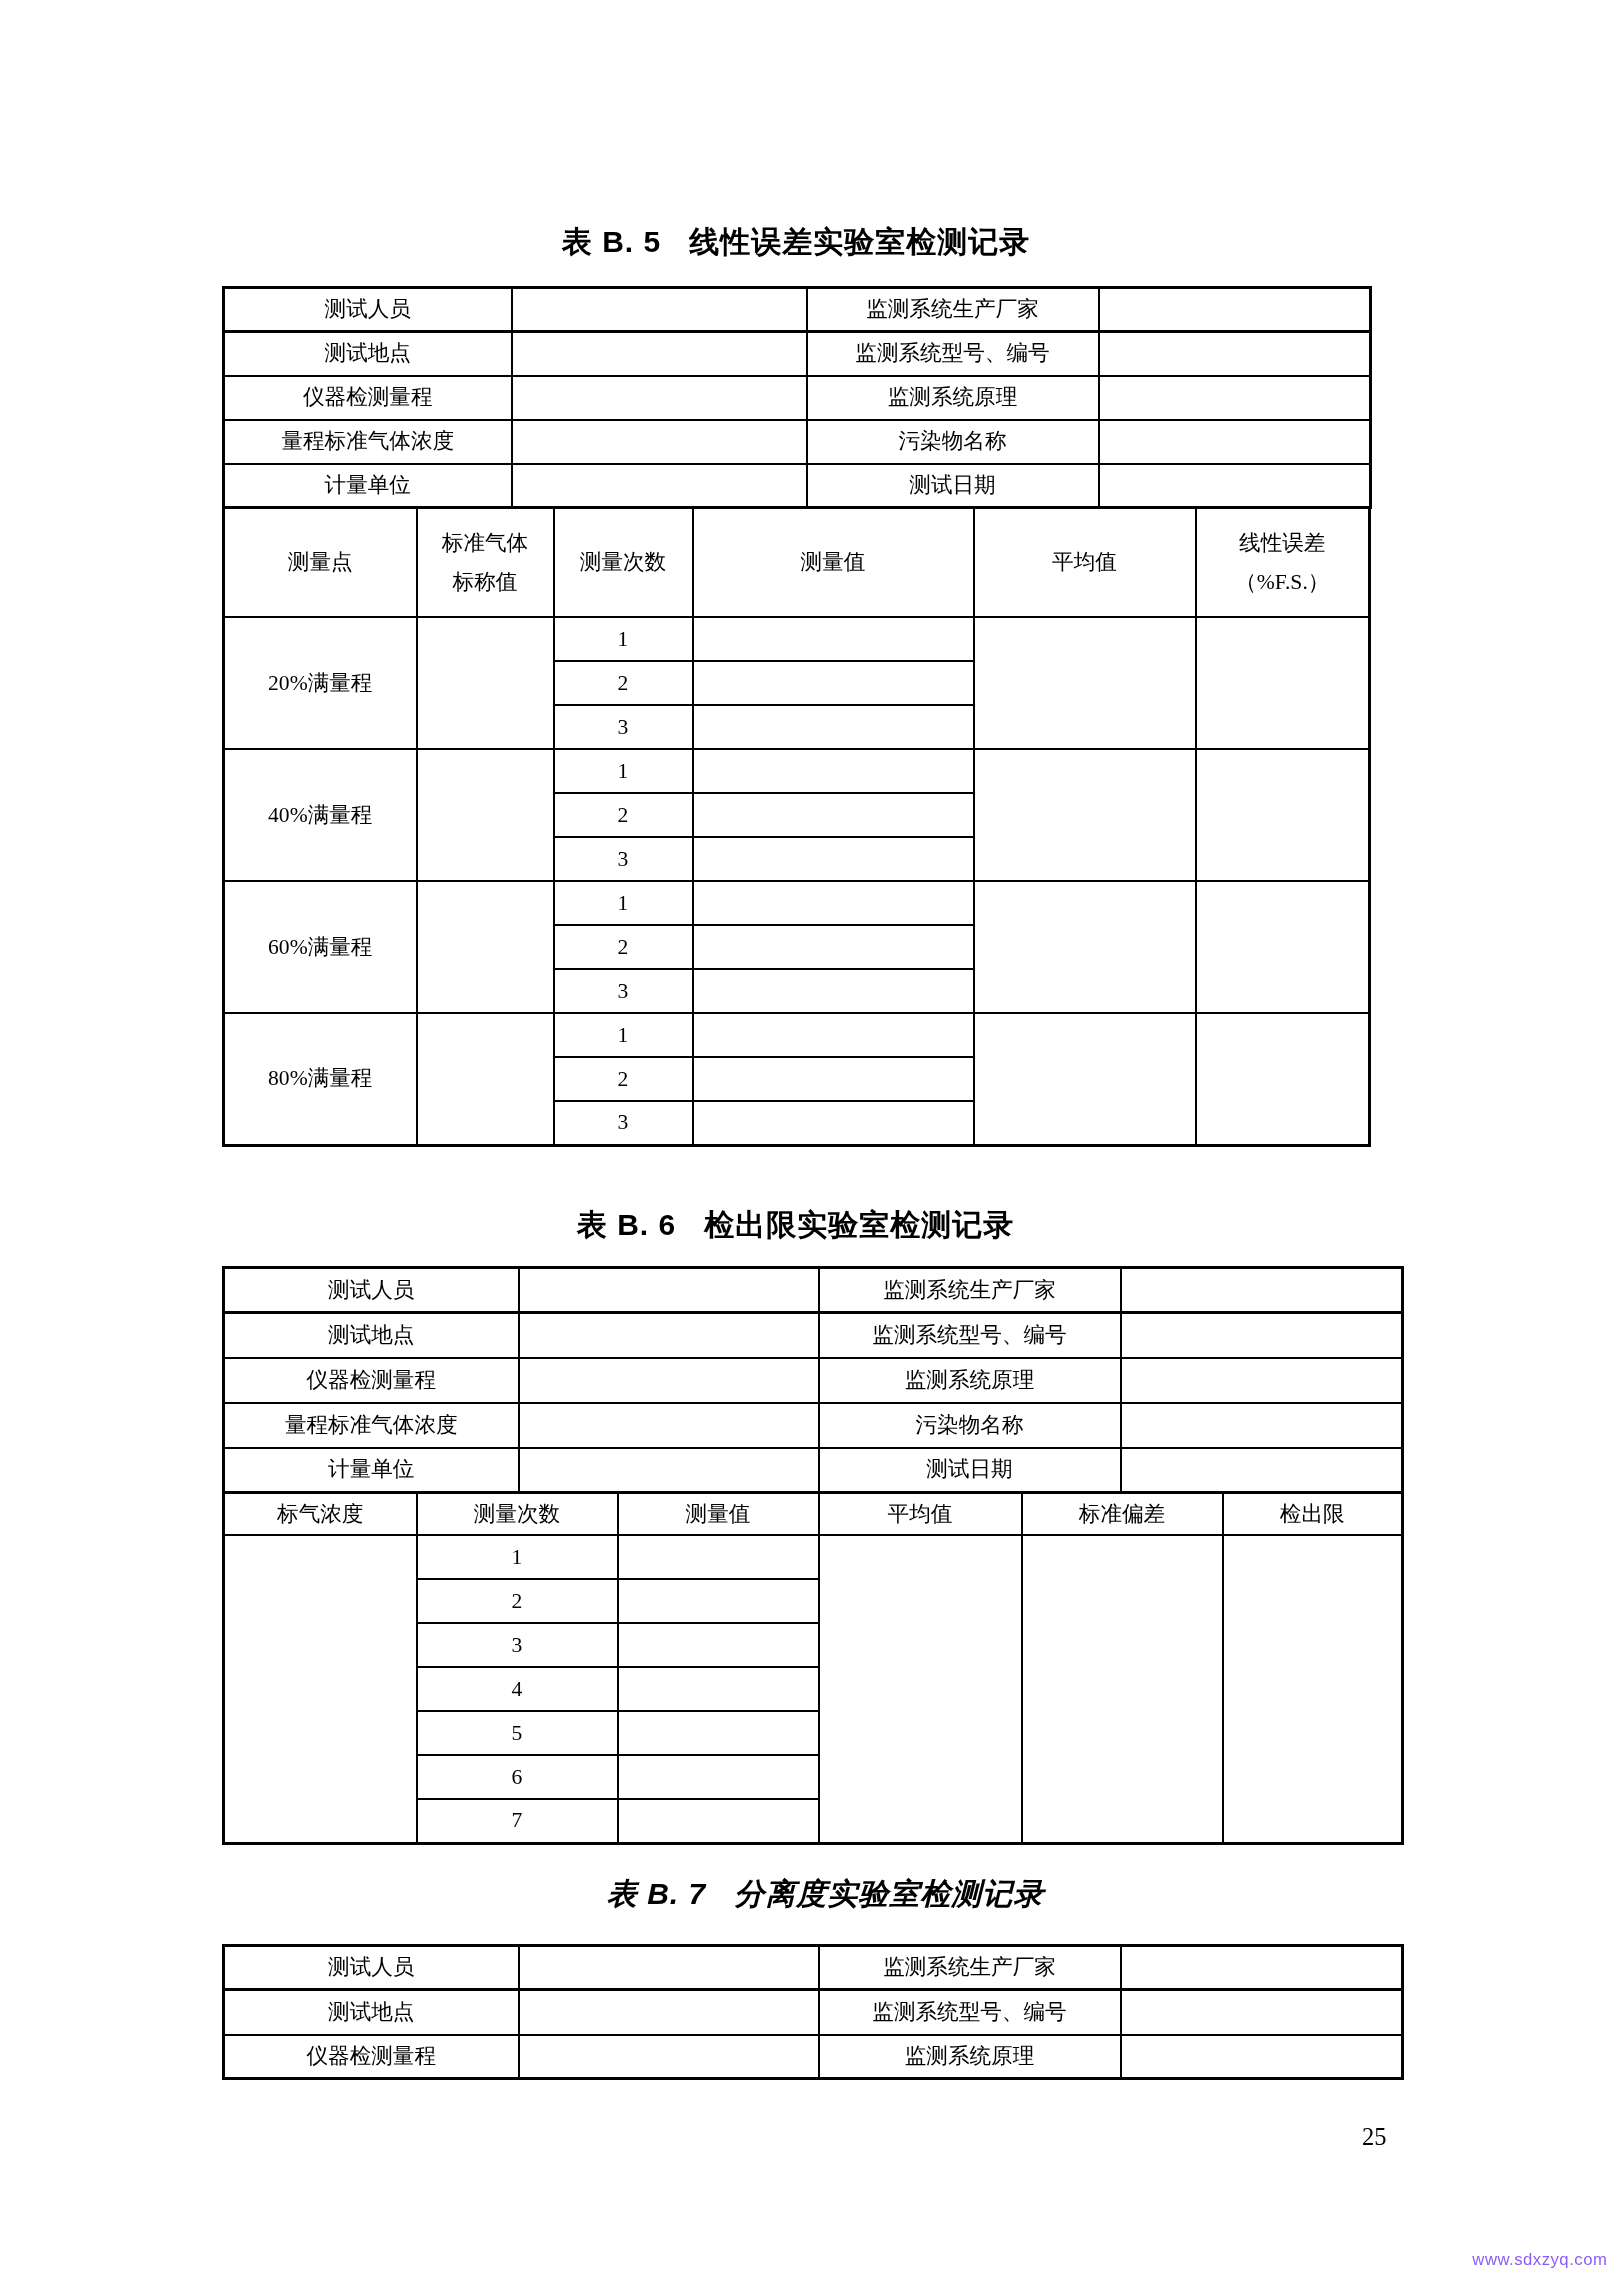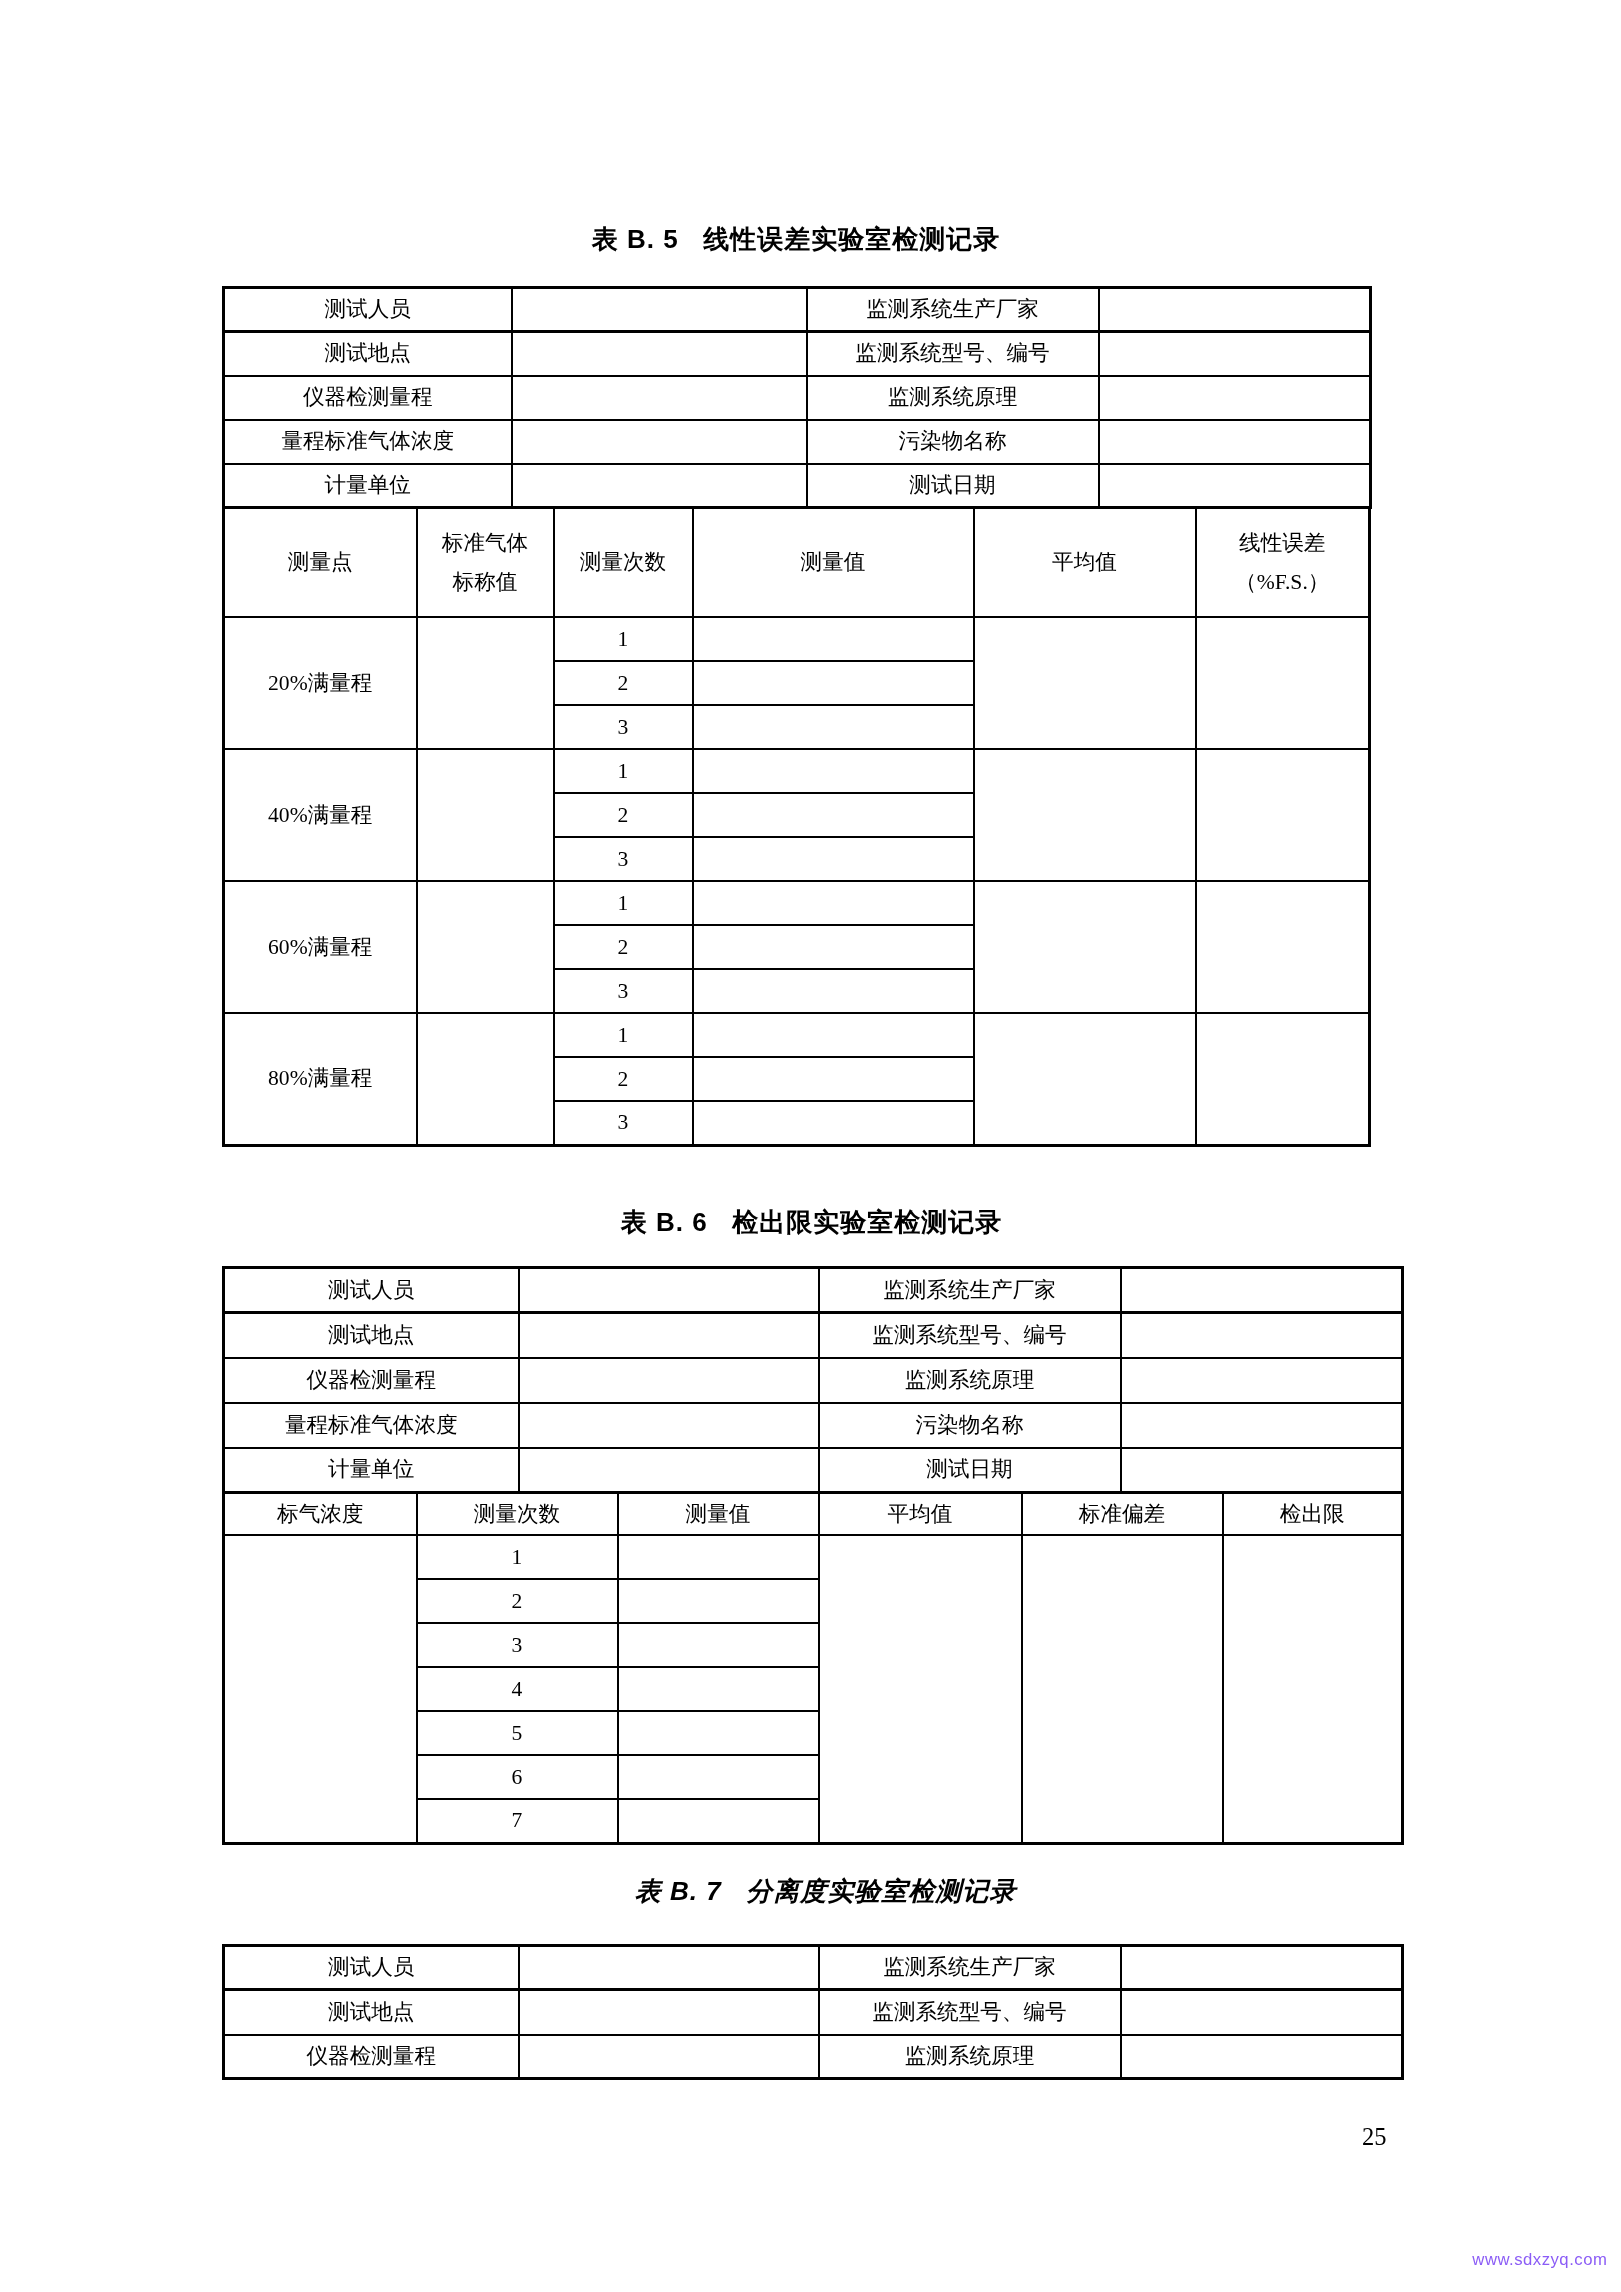--- a/index.html
+++ b/index.html
@@ -3,21 +3,21 @@
 <meta charset="utf-8">
 <style>
   html,body{margin:0;padding:0;background:#e8e8e8;}
   .page{
     position:relative;width:1621px;height:2293px;background:#ffffff;
     font-family:"Liberation Serif","DejaVu Sans",serif;color:#000;overflow:hidden;
   }
   .tbl-title{
     position:absolute;text-align:center;
     font-family:"Liberation Sans","DejaVu Sans",sans-serif;
-    font-weight:700;font-size:26px;letter-spacing:1px;white-space:pre;
+    font-weight:700;font-size:30px;letter-spacing:1px;white-space:pre;
   }
   .tbl-wrap{position:absolute;border-radius:19px;}
   table.grid{border-collapse:collapse;table-layout:fixed;width:100%;border:3.9px solid #000;}
   table.grid td{
     border:2px solid #000;padding:0;margin:0;
     text-align:center;vertical-align:middle;overflow:hidden;
     font-size:21.6px;line-height:1.25;
   }
   table.no-top{border-top:none;}
   table.no-top tr.hdr td{border-top:none;}
@@ -175,21 +175,21 @@
           <td></td>
         </tr>
         <tr class="r45">
           <td class="num">3</td>
           <td></td>
         </tr>
       </tbody>
     </table>
   </div>
 
-  <div class="tbl-title" style="left:222px;top:1205px;width:1179px;">表 B. 6   检出限实验室检测记录</div>
+  <div class="tbl-title" style="left:206px;top:1205px;width:1179px;">表 B. 6   检出限实验室检测记录</div>
 
   <div class="tbl-wrap" style="left:222px;top:1266px;width:1179px;">
     <table class="grid">
       <colgroup>
           <col style="width:295px">
           <col style="width:300px">
           <col style="width:302px">
           <col style="width:282px">
         </colgroup>
       <tbody>

